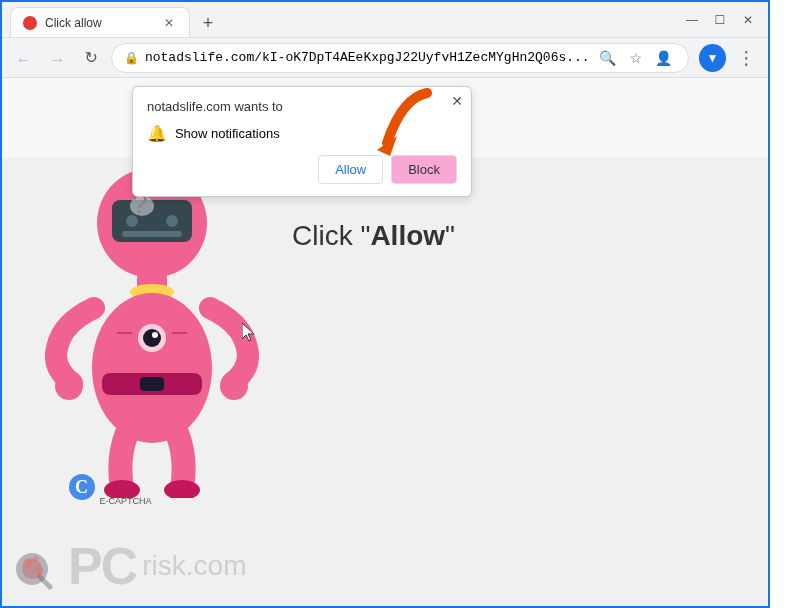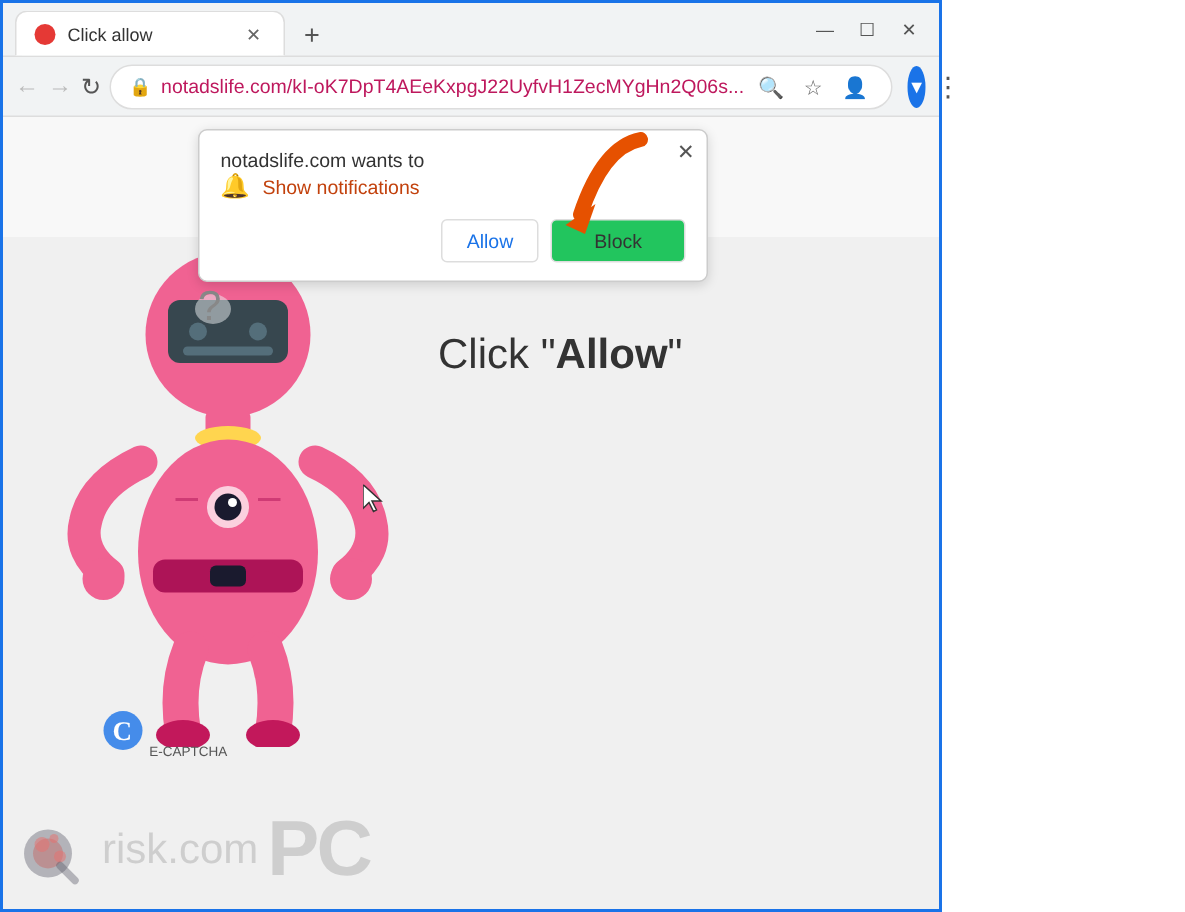--- a/index.html
+++ b/index.html
@@ -6,21 +6,21 @@
     body {
       width: 790px;
       height: 608px;
       overflow: hidden;
       font-family: Arial, sans-serif;
       background: #fff;
     }
 
     
     .browser-frame {
-      width: 628px;
+      width: 770px;
       height: 608px;
       border: 2px solid #1a73e8;
       display: flex;
       flex-direction: column;
       background: #fff;
     }
 
     
     .title-bar {
       background: #f1f3f4;
@@ -143,24 +143,25 @@
       gap: 6px;
     }
 
     .lock-icon {
       font-size: 12px;
       color: #555;
     }
 
     .url-text {
       font-size: 13px;
-      color: #be185d;
+      color: #000000;
       flex: 1;
       overflow: hidden;
       white-space: nowrap;
+      font-family: Liberation Mono, monospace;
     }
 
     .url-icons {
       display: flex;
       gap: 4px;
     }
 
     .url-icon-btn {
       width: 24px;
       height: 24px;
@@ -226,58 +227,59 @@
       top: 6px;
       right: 8px;
       font-size: 14px;
       color: #555;
       cursor: pointer;
     }
 
     .popup-title {
       font-size: 13px;
       color: #333;
+      margin-bottom: 10px;
     }
 
     .popup-row {
       display: flex;
       align-items: center;
       gap: 8px;
       margin-bottom: 12px;
     }
 
     .bell-icon {
       color: #666;
       font-size: 16px;
     }
 
     .popup-show-text {
       font-size: 13px;
-      color: #c2410c;
+      color: #000000;
     }
 
     .popup-buttons {
       display: flex;
       justify-content: flex-end;
       gap: 8px;
     }
 
     .allow-btn {
       padding: 6px 16px;
       background: #fff;
       border: 1px solid #ddd;
       border-radius: 4px;
       font-size: 13px;
       cursor: pointer;
       color: #1a73e8;
     }
 
     .block-btn {
-      padding: 6px 28px;
-      background: #22c55e;
+      padding: 6px 16px;
+      background: #f9a8d4;
       border: 1px solid #ddd;
       border-radius: 4px;
       font-size: 13px;
       cursor: pointer;
       color: #333;
     }
 
     
     .orange-arrow {
       position: absolute;
@@ -531,19 +533,19 @@
     <div class="pcrisk-watermark">
       <div class="pcrisk-logo">
         <svg class="pcrisk-icon" viewBox="0 0 50 50">
           <circle cx="20" cy="28" r="16" fill="#1a1a2e" opacity="0.4"></circle>
           <circle cx="20" cy="28" r="10" fill="#b71c1c" opacity="0.4"></circle>
           <circle cx="16" cy="22" r="5" fill="#e53935" opacity="0.5"></circle>
           <circle cx="24" cy="18" r="3" fill="#e53935" opacity="0.5"></circle>
           <circle cx="28" cy="30" r="4" fill="#e53935" opacity="0.5"></circle>
           <line x1="28" y1="36" x2="38" y2="46" stroke="#1a1a2e" stroke-width="5" stroke-linecap="round" opacity="0.4"></line>
         </svg>
+        <span style="font-size:52px;font-weight:bold;color:#888;opacity:0.45;letter-spacing:-2px;">PC</span>
         <span style="font-size:28px;color:#888;opacity:0.45;">risk.com</span>
-        <span style="font-size:52px;font-weight:bold;color:#888;opacity:0.45;letter-spacing:-2px;">PC</span>
       </div>
     </div>
 
   </div>
 </div>
 
 </body></html>

